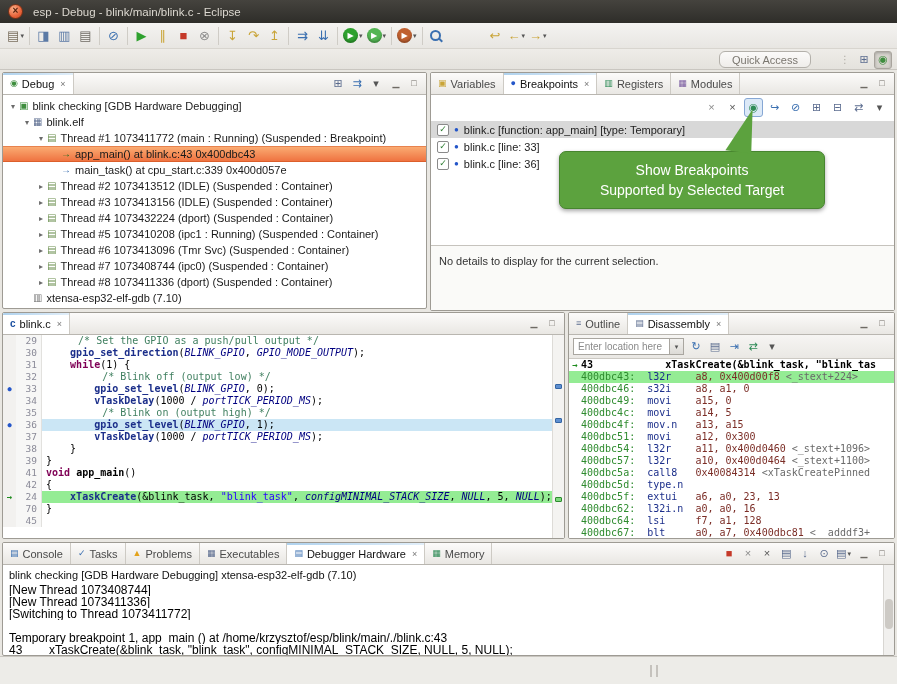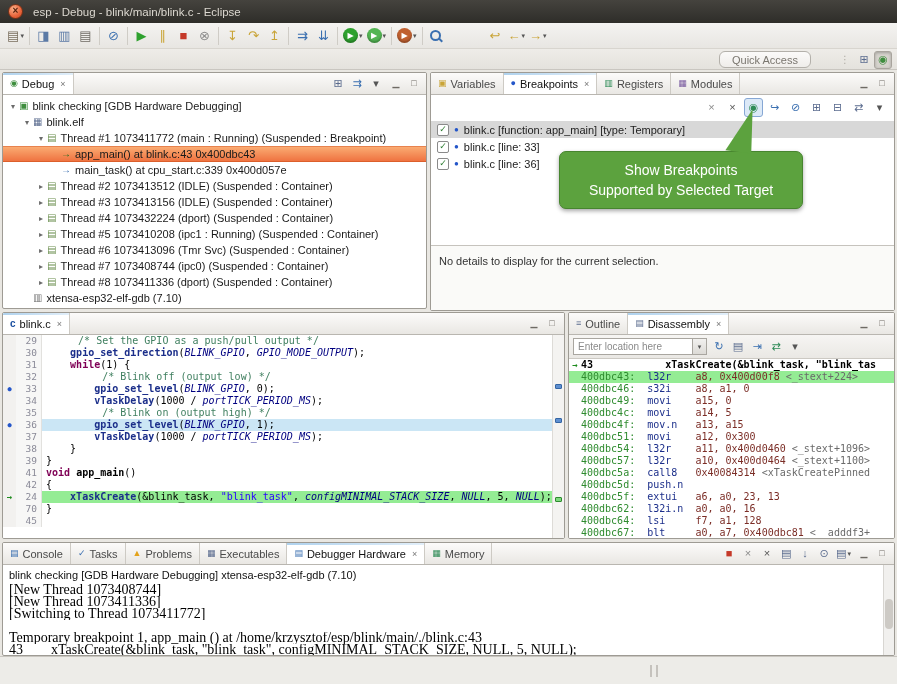--- a/index.html
+++ b/index.html
@@ -65,21 +65,21 @@
   .bp-toolbar{position:absolute;top:3px;right:5px;display:flex;align-items:center;gap:2px;}
   .bp-toolbar .tb-item{height:19px;min-width:19px;}
   .bp-toolbar .tb-ico{font-size:11px;}
   .bp-list{position:absolute;top:26px;left:0;right:0;}
   .bp-row{height:17px;display:flex;align-items:center;gap:5px;padding-left:6px;}
   .bp-row-sel{background:#D8D8D8;}
   .cb{width:12px;height:12px;border:1px solid #8A8A8A;background:#FFF;border-radius:2px;display:flex;align-items:center;justify-content:center;font-size:9px;color:#2E7D32;flex:none;line-height:1;}
   .bp-ico{font-size:8px;color:#2456C9;flex:none;line-height:1;}
   .bp-label{font-size:11px;}
   .details{position:absolute;left:0;right:0;top:150px;bottom:0;border-top:1px solid #C6C3BD;background:#FAFAF8;padding:9px 8px;color:#333;}
-  .callout{position:absolute;left:128px;top:56px;width:244px;min-height:54px;background:#5CA23E;border:1px solid #47852F;border-radius:7px;color:#FFF;font-size:14px;line-height:20px;text-align:center;padding:8px 20px;z-index:5;box-shadow:0 2px 4px rgba(0,0,0,.35);}
+  .callout{position:absolute;left:128px;top:56px;width:266px;min-height:54px;background:#5CA23E;border:1px solid #47852F;border-radius:7px;color:#FFF;font-size:14px;line-height:20px;text-align:center;padding:8px 20px;z-index:5;box-shadow:0 2px 4px rgba(0,0,0,.35);}
   .callout-arrow{position:absolute;top:-44px;left:168px;width:0;height:0;border-left:22px solid transparent;border-right:4px solid transparent;border-bottom:44px solid #5CA23E;transform:rotate(7deg);}
 
   
   .ed-body{position:relative;height:calc(100% - 22px);overflow:hidden;background:#FFF;}
   .ed-row{display:flex;height:12px;line-height:12px;font-family:"DejaVu Sans Mono","Liberation Mono",monospace;font-size:10px;}
   .ed-marker{width:13px;flex:none;background:#F2F1EF;text-align:center;font-size:8px;line-height:12px;}
   .mk-bp{color:#2456C9;font-size:7px;}
   .mk-ip{color:#1E8B1E;font-weight:bold;font-size:9px;}
   .ed-num{width:26px;flex:none;background:#F7F7F6;color:#8A8A98;text-align:right;padding-right:4px;border-right:1px solid #E2E1DE;font-size:9.5px;}
   .ed-code{flex:1;padding-left:4px;white-space:pre;overflow:hidden;}
@@ -92,35 +92,35 @@
   .tk-m{color:#000080;font-style:italic;}
   .tk-s{color:#2A00FF;}
   .tk-b{color:#000;font-weight:bold;}
   .ed-ruler{position:absolute;top:0;right:0;width:12px;bottom:0;background:#F4F3F1;border-left:1px solid #DDDBD7;}
   .rm{position:absolute;left:2px;width:7px;height:5px;border-radius:1px;}
   .rm-b{background:#5E8FD0;border:1px solid #3465A4;}
   .rm-g{background:#7ED87E;border:1px solid #2E8B2E;}
 
   
   .dz-toolbar{height:24px;display:flex;align-items:center;gap:3px;padding:0 4px;background:linear-gradient(#F6F5F3,#EAE8E4);border-bottom:1px solid #CCC9C3;}
-  .dz-combo{width:120px;height:17px;border:1px solid #A9A6A0;background:#FFF;color:#8A8A8A;font-size:10px;display:flex;align-items:center;padding:0 4px;white-space:nowrap;overflow:hidden;}
+  .dz-combo{width:97px;height:17px;border:1px solid #A9A6A0;background:#FFF;color:#8A8A8A;font-size:10px;display:flex;align-items:center;padding:0 4px;white-space:nowrap;overflow:hidden;}
   .dz-combo-btn{width:14px;height:17px;border:1px solid #A9A6A0;border-left:none;background:linear-gradient(#F2F1EF,#DCDAD6);display:flex;align-items:center;justify-content:center;font-size:7px;color:#555;margin-left:-3px;}
   .dz-body{font-family:"DejaVu Sans Mono","Liberation Mono",monospace;font-size:10px;line-height:12px;overflow:hidden;height:calc(100% - 46px);background:#FFF;}
   .dz-row{height:12px;display:flex;white-space:pre;}
   .dz-marker{width:12px;flex:none;text-align:center;font-size:9px;color:#1E8B1E;font-weight:bold;line-height:12px;}
   .dz-cur{background:#94EC94;}
   .dz-src{font-weight:bold;color:#000;}
   .dz-addr{color:#2E8B2E;}
   .dz-op{color:#1B2E8A;}
   .dz-args{color:#7B2D26;}
   .dz-sym{color:#6A6A6A;}
 
   
   .cs-header{font-size:11px;padding:4px 6px 1px;color:#111;}
-  .cs-body{font-family:Liberation Serif, serif;font-size:14px;line-height:12px;padding:2px 6px;color:#000;}
+  .cs-body{font-family:Liberation Sans, sans-serif;font-size:12px;line-height:12px;padding:2px 6px;color:#000;}
   .cs-line{height:12px;white-space:pre;overflow:hidden;}
   .cs-scroll{position:absolute;right:0;top:22px;bottom:0;width:11px;background:#F1F0EE;border-left:1px solid #D8D6D2;}
   .cs-thumb{position:absolute;left:1px;right:1px;top:38%;height:30px;background:#CDCAC5;border-radius:4px;}
 
   
   .statusbar{position:absolute;left:0;right:0;top:656px;height:28px;background:#EDECE8;border-top:1px solid #C9C6C0;}
   .grip{position:absolute;left:650px;top:8px;width:8px;height:12px;border-left:2px solid #C5C2BD;border-right:2px solid #C5C2BD;}
 </style>
 </head>
 <body>
@@ -554,21 +554,21 @@
         <div class="dz-row"><span class="dz-marker">→</span><span class="dz-src">43            xTaskCreate(&amp;blink_task, "blink_tas</span></div>
         <div class="dz-row dz-cur"><span class="dz-marker"></span><span class="dz-addr">400dbc43:  </span><span class="dz-op">l32r    </span><span class="dz-args">a8, 0x400d00f8 </span><span class="dz-sym">&lt;_stext+224&gt;</span></div>
         <div class="dz-row"><span class="dz-marker"></span><span class="dz-addr">400dbc46:  </span><span class="dz-op">s32i    </span><span class="dz-args">a8, a1, 0</span></div>
         <div class="dz-row"><span class="dz-marker"></span><span class="dz-addr">400dbc49:  </span><span class="dz-op">movi    </span><span class="dz-args">a15, 0</span></div>
         <div class="dz-row"><span class="dz-marker"></span><span class="dz-addr">400dbc4c:  </span><span class="dz-op">movi    </span><span class="dz-args">a14, 5</span></div>
         <div class="dz-row"><span class="dz-marker"></span><span class="dz-addr">400dbc4f:  </span><span class="dz-op">mov.n   </span><span class="dz-args">a13, a15</span></div>
         <div class="dz-row"><span class="dz-marker"></span><span class="dz-addr">400dbc51:  </span><span class="dz-op">movi    </span><span class="dz-args">a12, 0x300</span></div>
         <div class="dz-row"><span class="dz-marker"></span><span class="dz-addr">400dbc54:  </span><span class="dz-op">l32r    </span><span class="dz-args">a11, 0x400d0460 </span><span class="dz-sym">&lt;_stext+1096&gt;</span></div>
         <div class="dz-row"><span class="dz-marker"></span><span class="dz-addr">400dbc57:  </span><span class="dz-op">l32r    </span><span class="dz-args">a10, 0x400d0464 </span><span class="dz-sym">&lt;_stext+1100&gt;</span></div>
         <div class="dz-row"><span class="dz-marker"></span><span class="dz-addr">400dbc5a:  </span><span class="dz-op">call8   </span><span class="dz-args">0x40084314 </span><span class="dz-sym">&lt;xTaskCreatePinned</span></div>
-        <div class="dz-row"><span class="dz-marker"></span><span class="dz-addr">400dbc5d:  </span><span class="dz-op">push.n  </span></div>
+        <div class="dz-row"><span class="dz-marker"></span><span class="dz-addr">400dbc5d:  </span><span class="dz-op">type.n  </span></div>
         <div class="dz-row"><span class="dz-marker"></span><span class="dz-addr">400dbc5f:  </span><span class="dz-op">extui   </span><span class="dz-args">a6, a0, 23, 13</span></div>
         <div class="dz-row"><span class="dz-marker"></span><span class="dz-addr">400dbc62:  </span><span class="dz-op">l32i.n  </span><span class="dz-args">a0, a0, 16</span></div>
         <div class="dz-row"><span class="dz-marker"></span><span class="dz-addr">400dbc64:  </span><span class="dz-op">lsi     </span><span class="dz-args">f7, a1, 128</span></div>
         <div class="dz-row"><span class="dz-marker"></span><span class="dz-addr">400dbc67:  </span><span class="dz-op">blt     </span><span class="dz-args">a0, a7, 0x400dbc81 </span><span class="dz-sym">&lt;__adddf3+</span></div>
       </div>
   </div>
 
   <div class="panel" id="p-console">
     <div class="tabbar">
       <div class="tabs-host" id="cs-tabs">

